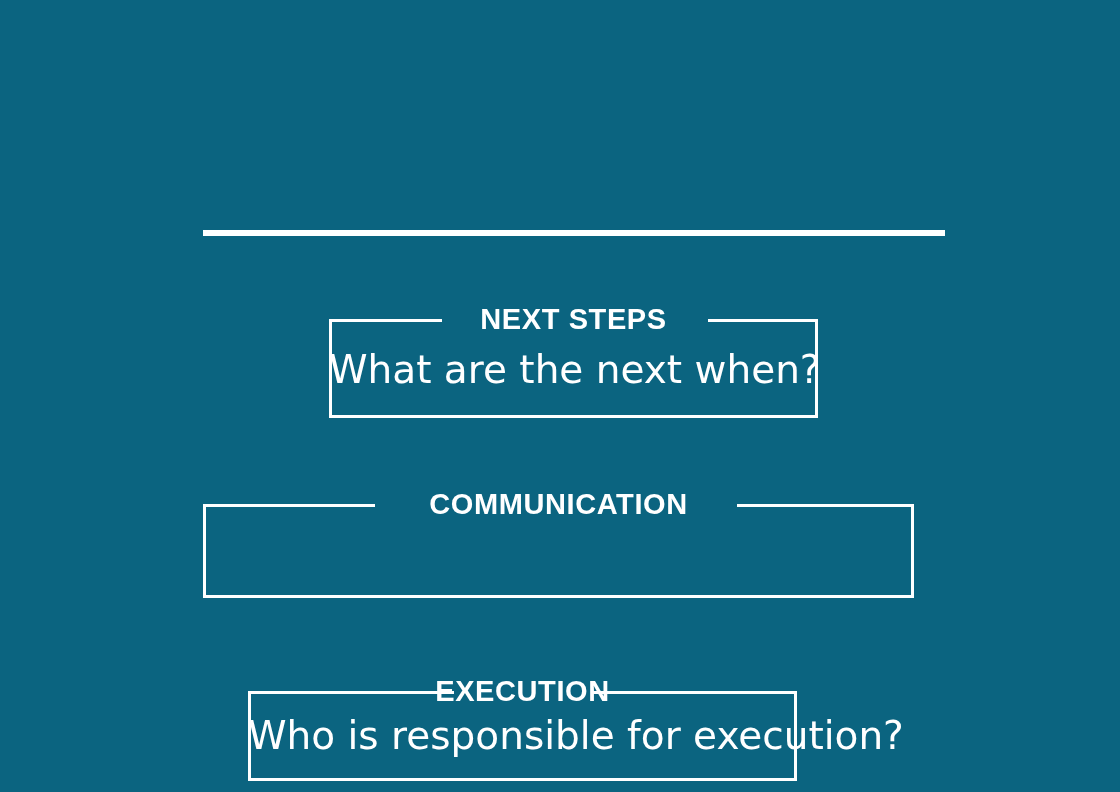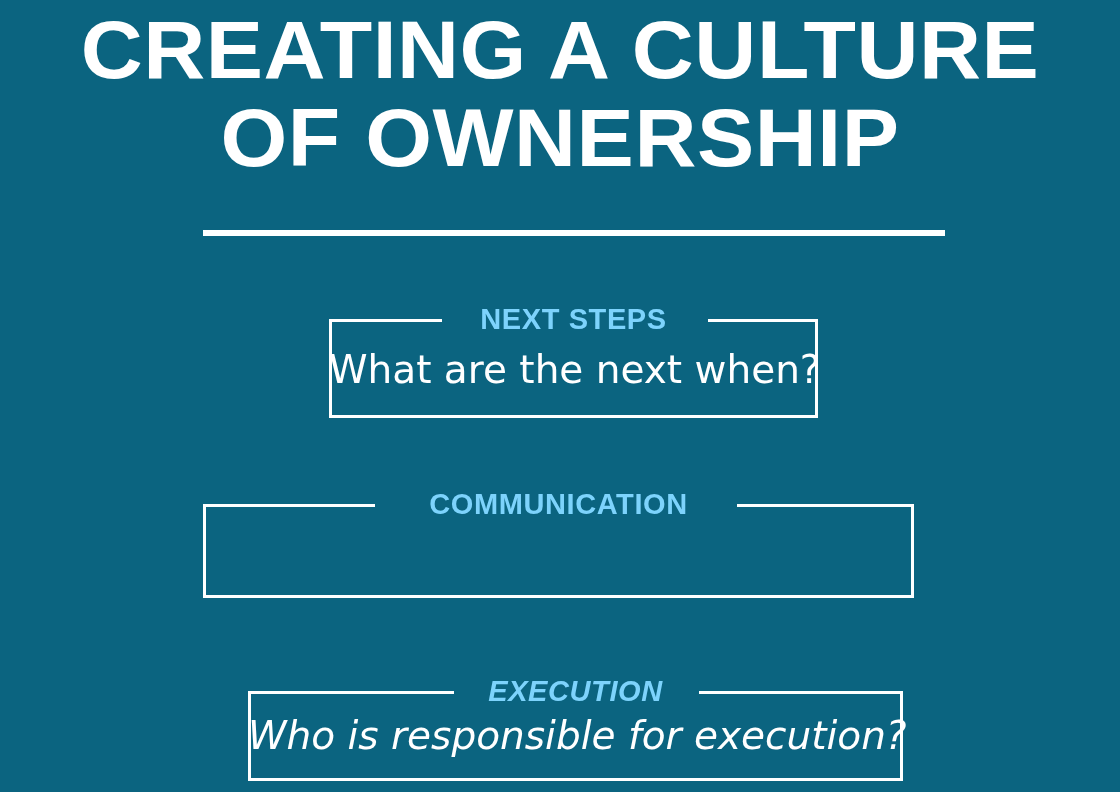--- a/index.html
+++ b/index.html
@@ -88,21 +88,21 @@
     background: #ffffff;
   }
   .frame .top-rule.left-rule { left: 0; }
   .frame .top-rule.right-rule { right: 0; }
 
   .frame-heading {
     position: absolute;
     top: 0;
     left: 50%;
     transform: translate(-50%, -50%);
-    color: #7dd3fc;
+    color: #ffffff;
     font-family: "Liberation Sans", sans-serif;
     font-weight: bold;
     font-size: 29px;
     line-height: 30px;
     letter-spacing: 0.6px;
     white-space: nowrap;
     padding: 0 14px;
   }
   .frame-body {
     position: absolute;
@@ -136,37 +136,32 @@
     height: 94px;
   }
   #frame-communication .left-rule  { width: 172px; }
   #frame-communication .right-rule { width: 177px; }
   #frame-communication .frame-body { top: 24px; }
 
   
   #frame-execution {
     left: 248px;
     top: 691px;
-    width: 655px;
+    width: 549px;
     height: 90px;
-    font-style: italic;
   }
   #frame-execution .left-rule  { width: 206px; }
   #frame-execution .right-rule { width: 204px; }
   #frame-execution .frame-body { top: 22px; text-align: right; }
 </style>
 </head>
 <body>
 
 <div class="slide">
 
-  <div class="title-block">
-    <span class="title-line l1">CREATING A CULTURE</span>
-    <span class="title-line l2">OF OWNERSHIP</span>
-  </div>
 
   <div class="divider"></div>
 
   <div class="frame" id="frame-next-steps">
     <div class="top-rule left-rule"></div>
     <div class="top-rule right-rule"></div>
     <div class="border-left"></div>
     <div class="border-right"></div>
     <div class="border-bottom"></div>
     <div class="frame-heading">NEXT STEPS</div>

